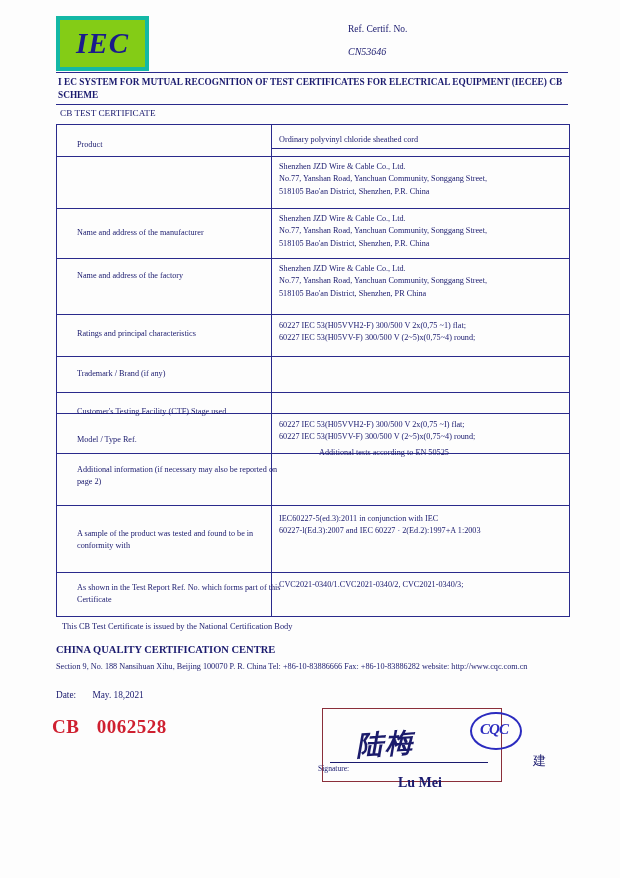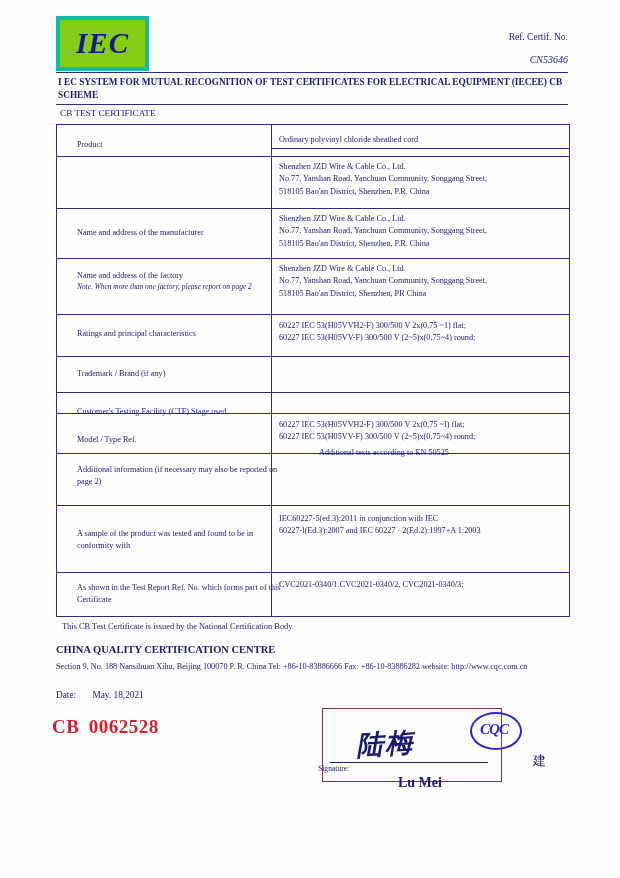--- a/index.html
+++ b/index.html
@@ -47,23 +47,23 @@
     font-weight: bold;
     font-style: italic;
     font-size: 29px;
     letter-spacing: 1px;
     color: #1a1a8c;
     line-height: 1;
   }
   .refbox {
     position: absolute;
     right: 0;
-    top: 16px;
+    top: 8px;
     width: 220px;
-    text-align: right;
+    text-align: left;
     font-size: 9.5px;
     color: #1a1a6e;
   }
   .refbox .line2 {
     margin-top: 12px;
     font-size: 10px;
     font-style: italic;
   }
 
   
@@ -316,21 +316,20 @@
 No.77, Yanshan Road, Yanchuan Community, Songgang Street,
 518105 Bao'an District, Shenzhen, P.R. China</div>
 
     <div class="row-label" style="top:103px;">Name and address of the manufacturer</div>
     <div class="row-value" style="top:89px; white-space:pre-line;">Shenzhen JZD Wire &amp; Cable Co., Ltd.
 No.77, Yanshan Road, Yanchuan Community, Songgang Street,
 518105 Bao'an District, Shenzhen, P.R. China</div>
 
     <div class="row-label" style="top:146px;">
       <div>Name and address of the factory</div>
-      <div class="note" style="font-style:italic;">Note. When more than one factory, please report on page 2</div>
     </div>
     <div class="row-value" style="top:139px; white-space:pre-line;">Shenzhen JZD Wire &amp; Cable Co., Ltd.
 No.77, Yanshan Road, Yanchuan Community, Songgang Street,
 518105 Bao'an District, Shenzhen, PR China</div>
 
     <div class="row-label" style="top:204px;">Ratings and principal characteristics</div>
     <div class="row-value" style="top:196px; white-space:pre-line;">60227 IEC 53(H05VVH2-F) 300/500 V 2x(0,75 ~1) flat;
 60227 IEC 53(H05VV-F) 300/500 V (2~5)x(0,75~4) round;</div>
 
     <div class="row-label" style="top:244px;">Trademark / Brand (if any)</div>
@@ -358,21 +357,21 @@
   <div class="cqc-name">CHINA QUALITY CERTIFICATION CENTRE</div>
   <div class="cqc-addr">Section 9, No. 188 Nansihuan Xihu, Beijing 100070 P. R. China Tel: +86-10-83886666 Fax: +86-10-83886282 website: http://www.cqc.com.cn</div>
 
   <div class="date-line">
     <span>Date:</span>
     <span class="dval">May. 18,2021</span>
   </div>
 
   <div class="cb-number">
     <span>CB</span>
-    <span style="margin-left:4px;">0062528</span>
+    <span style="margin-left:12px;">0062528</span>
   </div>
 
   <div class="sigbox"></div>
   <div class="sig-script">陆梅</div>
   <div class="sig-line"></div>
   <div class="sig-label">Signature:</div>
   <div class="sig-name">Lu Mei</div>
 
   <div class="cqc-seal">
     <div class="oval"></div>

